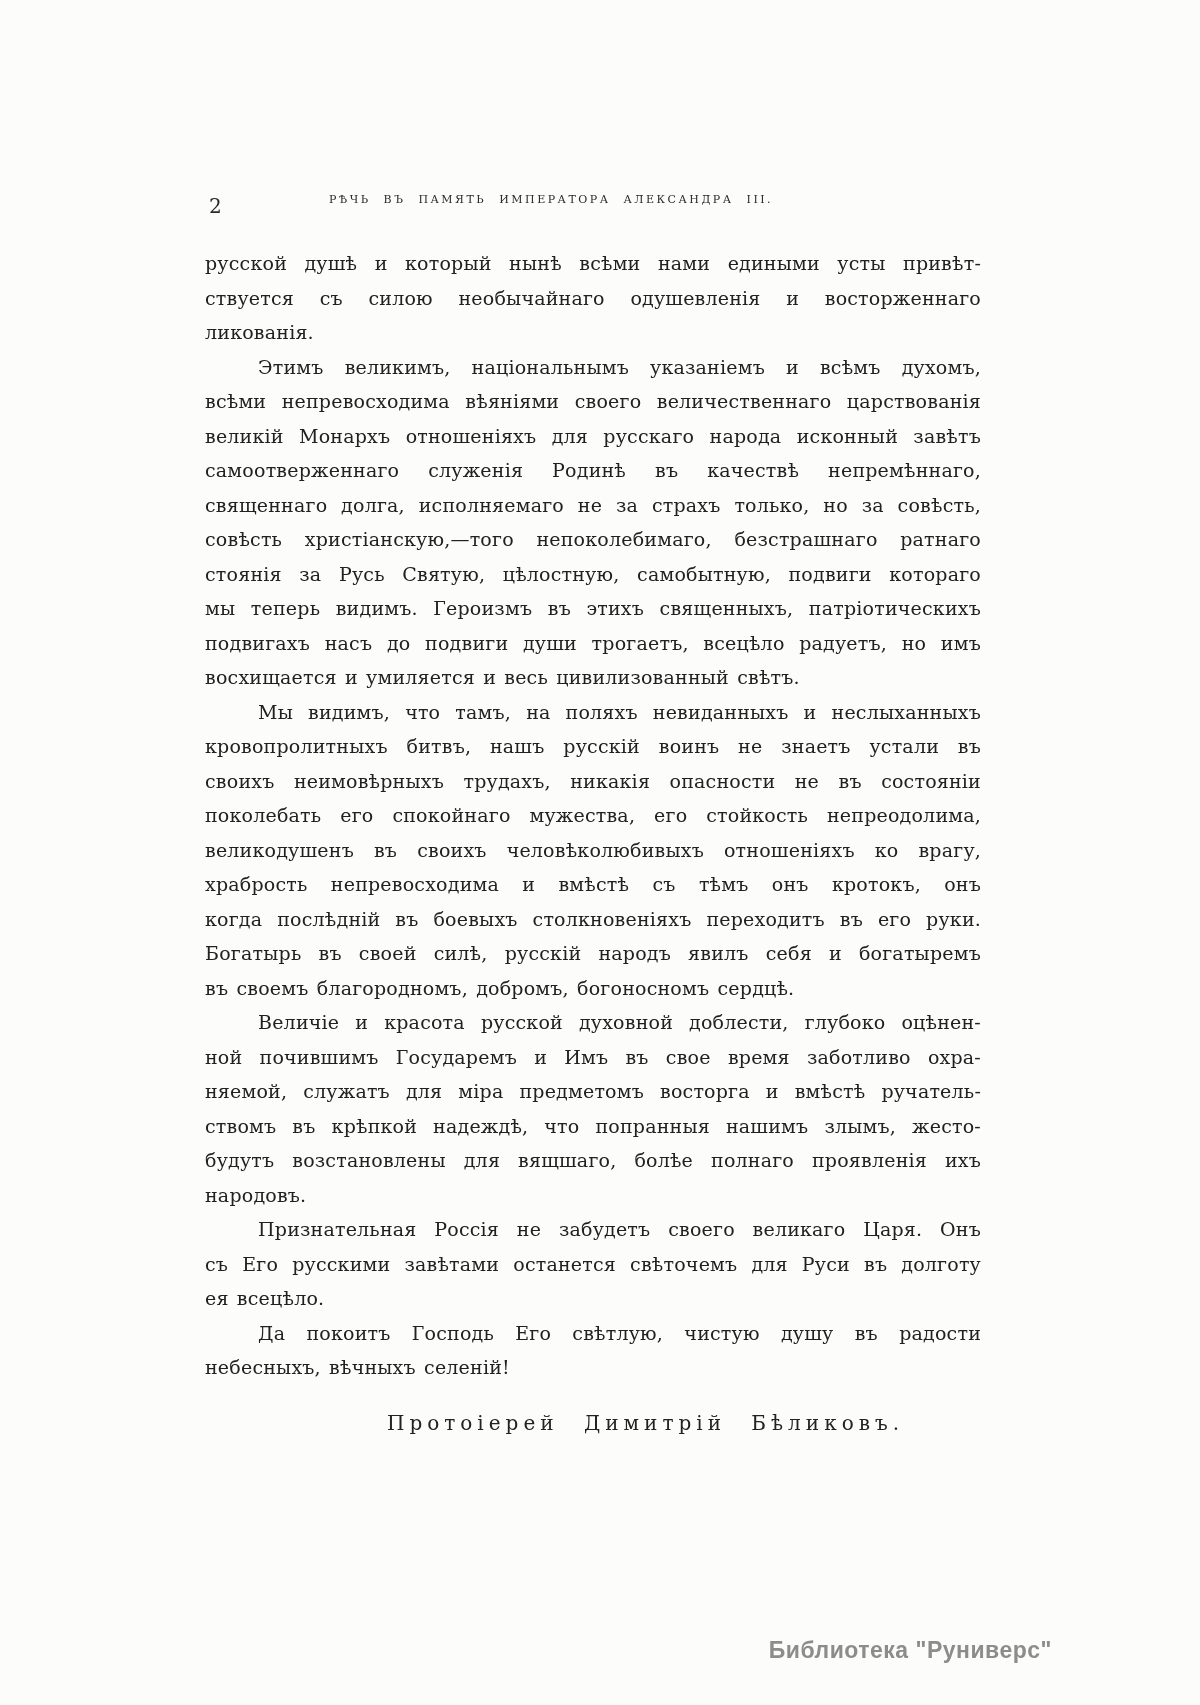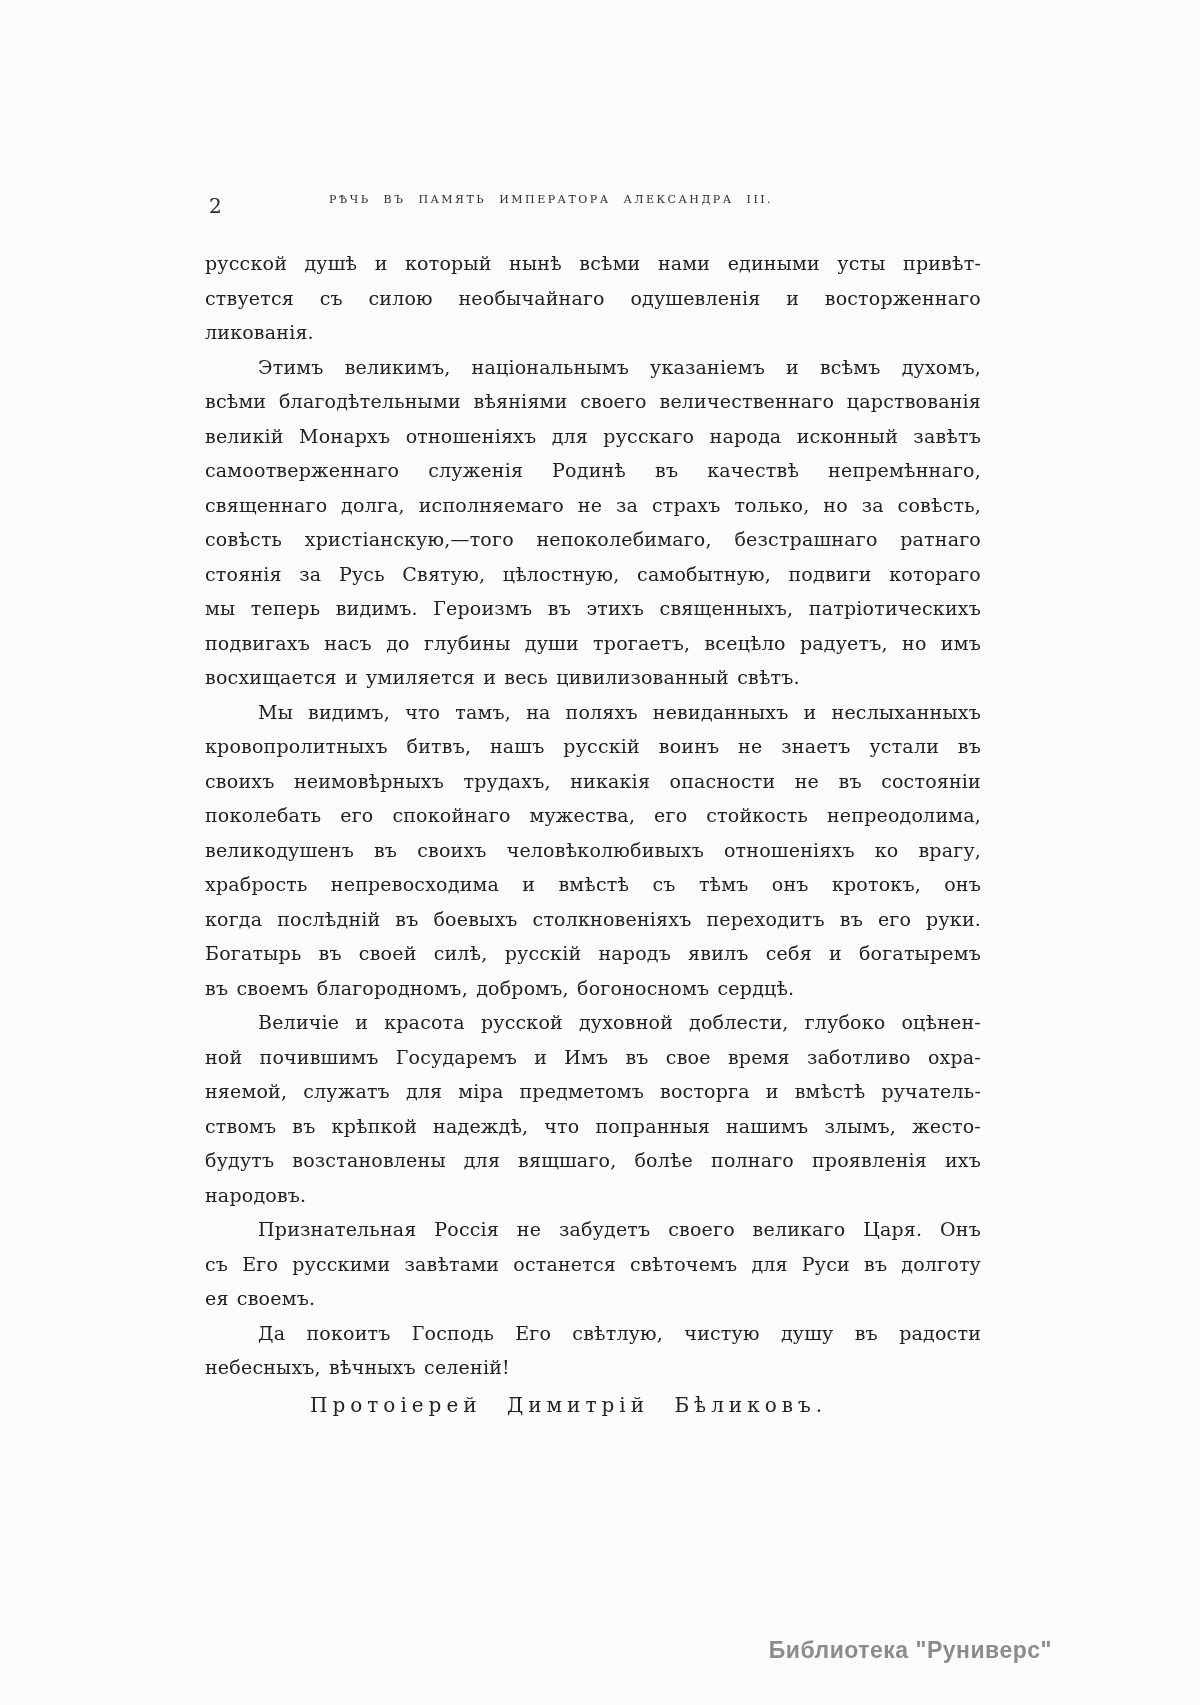--- a/index.html
+++ b/index.html
@@ -53,26 +53,27 @@
     overflow:hidden;
   }
   .line.last{
     text-align:center;
     text-align-last:left;
   }
   .line.indent{
     text-indent:53px;
   }
   .signature{
-    margin-top:3px;
+    margin-top:21px;
     height:34.5px;
     line-height:34.5px;
     font-size:20px;
     letter-spacing:5px;
     word-spacing:14px;
+    text-align:center;
     padding-left:105px;
     color:#232221;
   }
   .watermark{
     position:absolute;
     top:1637px;
     right:148px;
     font-family:"Liberation Sans",sans-serif;
     font-weight:bold;
     font-size:23px;
@@ -87,46 +88,46 @@
   <div class="content">
     <div class="running-header">
       <span class="page-num">2</span>
       <div class="header-title">РѢЧЬ ВЪ ПАМЯТЬ ИМПЕРАТОРА АЛЕКСАНДРА III.</div>
     </div>
     <div class="body-text">
         <div class="line">русской душѣ и который нынѣ всѣми нами едиными усты привѣт-</div>
         <div class="line">ствуется съ силою необычайнаго одушевленія и восторженнаго</div>
         <div class="line last">ликованія.</div>
         <div class="line indent">Этимъ великимъ, національнымъ указаніемъ и всѣмъ духомъ,</div>
-        <div class="line">всѣми благодѣтельными вѣяніями своего величественнаго царствованія</div>
+        <div class="line">всѣми непревосходима вѣяніями своего величественнаго царствованія</div>
         <div class="line">великій Монархъ отношеніяхъ для русскаго народа исконный завѣтъ</div>
         <div class="line">самоотверженнаго служенія Родинѣ въ качествѣ непремѣннаго,</div>
         <div class="line">священнаго долга, исполняемаго не за страхъ только, но за совѣсть,</div>
         <div class="line">совѣсть христіанскую,—того непоколебимаго, безстрашнаго ратнаго</div>
         <div class="line">стоянія за Русь Святую, цѣлостную, самобытную, подвиги котораго</div>
         <div class="line">мы теперь видимъ. Героизмъ въ этихъ священныхъ, патріотическихъ</div>
-        <div class="line">подвигахъ насъ до глубины души трогаетъ, всецѣло радуетъ, но имъ</div>
+        <div class="line">подвигахъ насъ до подвиги души трогаетъ, всецѣло радуетъ, но имъ</div>
         <div class="line last">восхищается и умиляется и весь цивилизованный свѣтъ.</div>
         <div class="line indent">Мы видимъ, что тамъ, на поляхъ невиданныхъ и неслыханныхъ</div>
         <div class="line">кровопролитныхъ битвъ, нашъ русскій воинъ не знаетъ устали въ</div>
         <div class="line">своихъ неимовѣрныхъ трудахъ, никакія опасности не въ состояніи</div>
         <div class="line">поколебать его спокойнаго мужества, его стойкость непреодолима,</div>
         <div class="line">великодушенъ въ своихъ человѣколюбивыхъ отношеніяхъ ко врагу,</div>
         <div class="line">храбрость непревосходима и вмѣстѣ съ тѣмъ онъ кротокъ, онъ</div>
         <div class="line">когда послѣдній въ боевыхъ столкновеніяхъ переходитъ въ его руки.</div>
         <div class="line">Богатырь въ своей силѣ, русскій народъ явилъ себя и богатыремъ</div>
         <div class="line last">въ своемъ благородномъ, добромъ, богоносномъ сердцѣ.</div>
         <div class="line indent">Величіе и красота русской духовной доблести, глубоко оцѣнен-</div>
         <div class="line">ной почившимъ Государемъ и Имъ въ свое время заботливо охра-</div>
         <div class="line">няемой, служатъ для міра предметомъ восторга и вмѣстѣ ручатель-</div>
         <div class="line">ствомъ въ крѣпкой надеждѣ, что попранныя нашимъ злымъ, жесто-</div>
         <div class="line">будутъ возстановлены для вящшаго, болѣе полнаго проявленія ихъ</div>
         <div class="line last">народовъ.</div>
         <div class="line indent">Признательная Россія не забудетъ своего великаго Царя. Онъ</div>
         <div class="line">съ Его русскими завѣтами останется свѣточемъ для Руси въ долготу</div>
-        <div class="line last">ея своемъ.</div>
+        <div class="line last">ея всецѣло.</div>
         <div class="line indent">Да покоитъ Господь Его свѣтлую, чистую душу въ радости</div>
         <div class="line last">небесныхъ, вѣчныхъ селеній!</div>
       </div>
     <div class="signature">Протоіерей Димитрій Бѣликовъ.</div>
   </div>
   <div class="watermark">Библиотека "Руниверс"</div>
 </div>
 
 </body></html>

